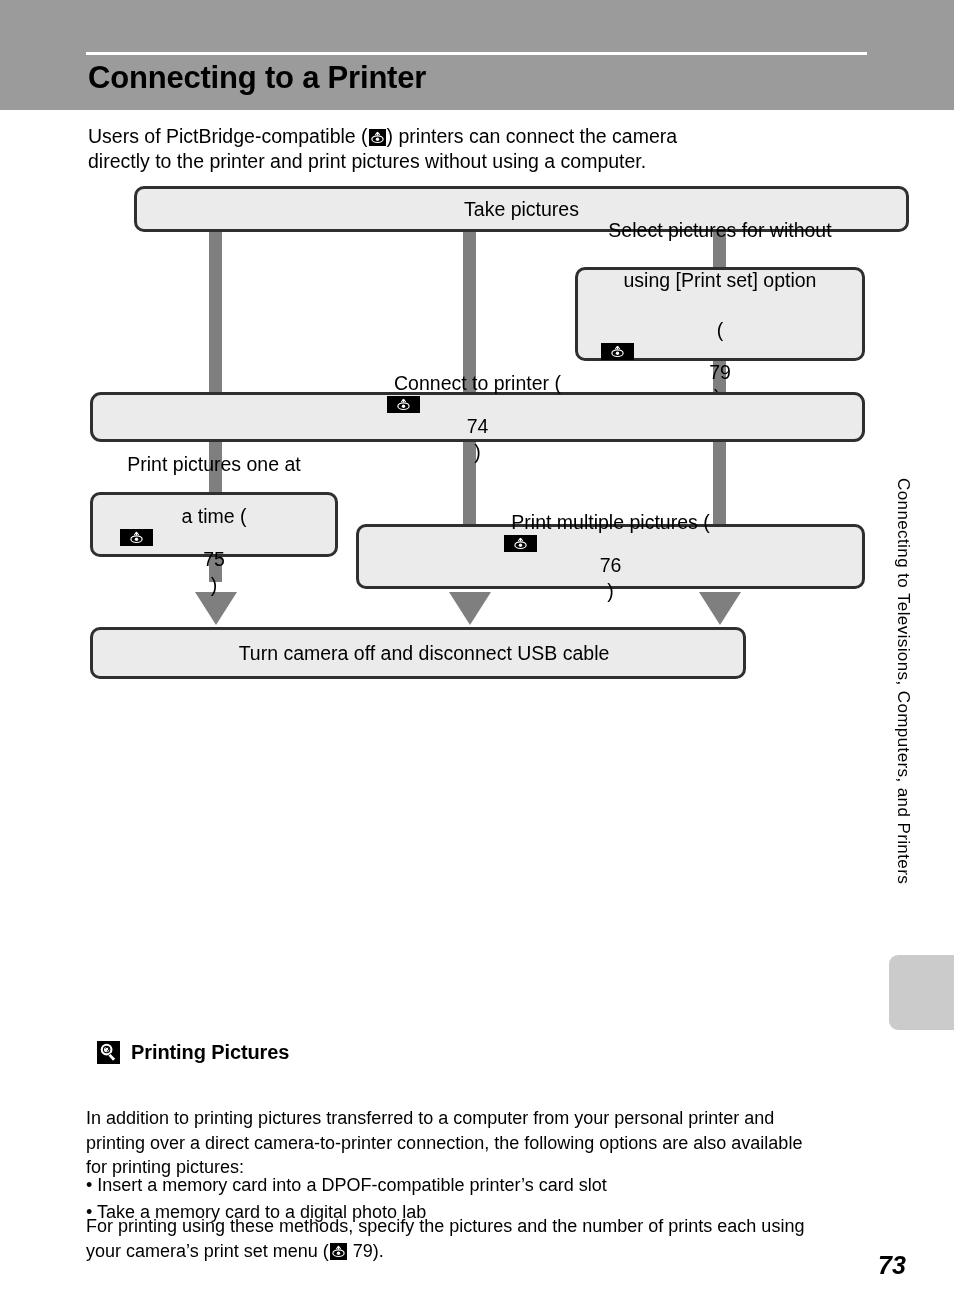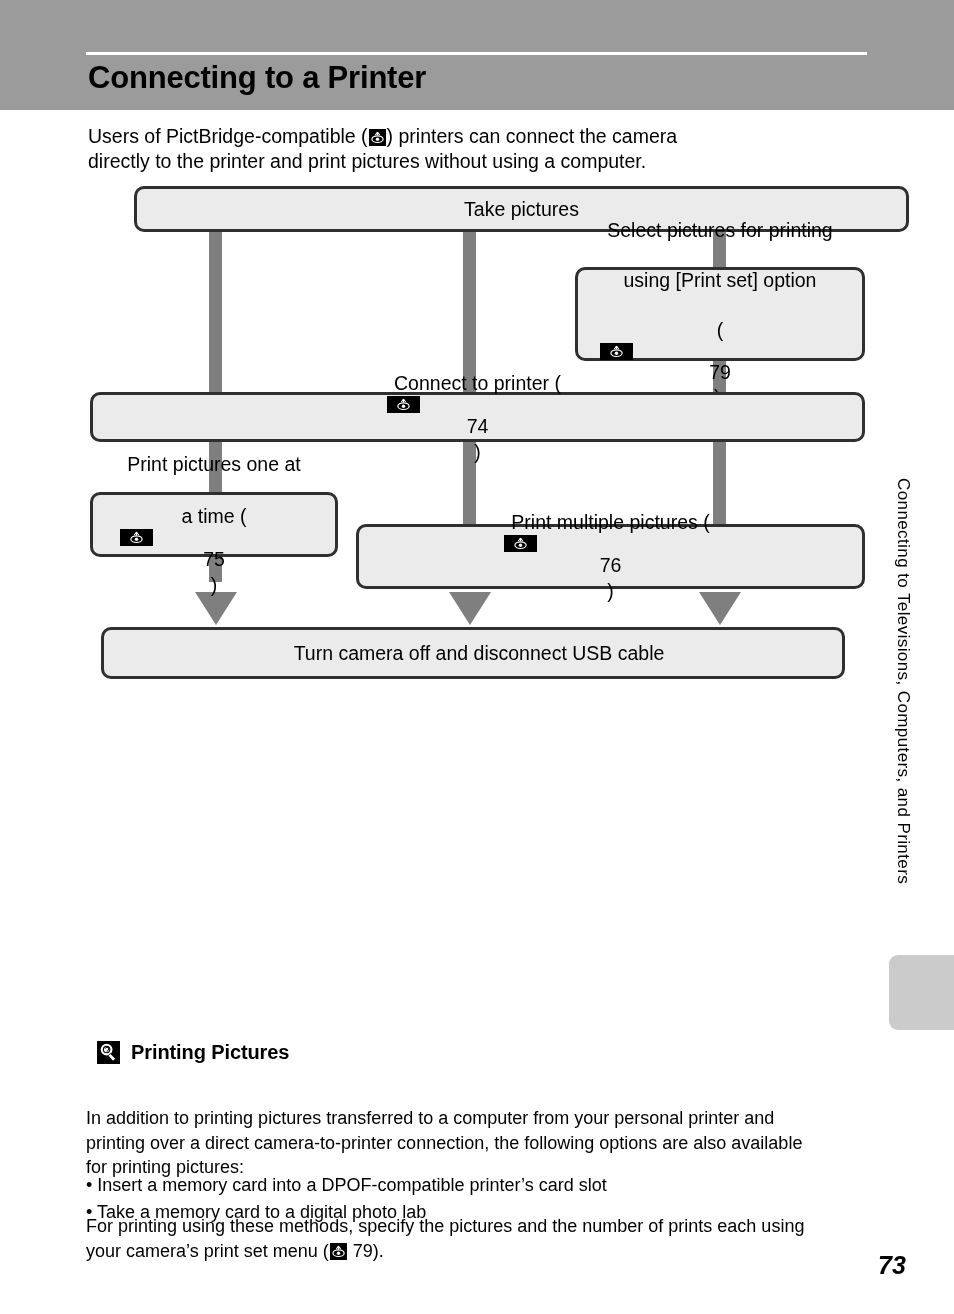--- a/index.html
+++ b/index.html
@@ -214,34 +214,34 @@
   <div class="arrowhead" style="left:194.5px; top:592px;"></div>
   <div class="arrowhead" style="left:448.5px; top:592px;"></div>
   <div class="arrowhead" style="left:698.5px; top:592px;"></div>
 
   <div class="fbox" style="left:90px; top:186px; width:775px; height:46px;margin-left:44px;">
     <span>Take pictures</span>
   </div>
 
   <div class="fbox" style="left:575px; top:267px; width:290px; height:94px; line-height:25px;">
     <span>
-      <span>Select pictures for printing</span><br>
+      <span>Select pictures for without</span><br>
       <span>using [Print set] option</span><br>
       <span>(</span><span class="reficon">
           <svg width="17" height="17" viewBox="0 0 17 17">
             <rect width="17" height="17" fill="#000"></rect>
             <path d="M8.5 3.2 L6.3 6.0 M8.5 3.2 L10.7 6.0 M8.5 3.2 L8.5 6.3" stroke="#fff" stroke-width="1.1" fill="none"></path>
             <ellipse cx="8.5" cy="10.2" rx="5.6" ry="3.3" fill="none" stroke="#fff" stroke-width="1.2"></ellipse>
             <circle cx="8.5" cy="10.2" r="1.7" fill="#fff"></circle>
           </svg>
         </span> <span>79</span><span>).</span>
     </span>
   </div>
 
-  <div class="fbox" style="left:90px; top:392px; width:775px; height:50px;">
+  <div class="fbox" style="left:90px; top:392px; width:775px; height:50px;border-radius:11px;">
     <span>
         <span>Connect to printer (</span>
         <span class="reficon">
           <svg width="17" height="17" viewBox="0 0 17 17">
             <rect width="17" height="17" fill="#000"></rect>
             <path d="M8.5 3.2 L6.3 6.0 M8.5 3.2 L10.7 6.0 M8.5 3.2 L8.5 6.3" stroke="#fff" stroke-width="1.1" fill="none"></path>
             <ellipse cx="8.5" cy="10.2" rx="5.6" ry="3.3" fill="none" stroke="#fff" stroke-width="1.2"></ellipse>
             <circle cx="8.5" cy="10.2" r="1.7" fill="#fff"></circle>
           </svg>
         </span> 
@@ -273,21 +273,21 @@
             <path d="M8.5 3.2 L6.3 6.0 M8.5 3.2 L10.7 6.0 M8.5 3.2 L8.5 6.3" stroke="#fff" stroke-width="1.1" fill="none"></path>
             <ellipse cx="8.5" cy="10.2" rx="5.6" ry="3.3" fill="none" stroke="#fff" stroke-width="1.2"></ellipse>
             <circle cx="8.5" cy="10.2" r="1.7" fill="#fff"></circle>
           </svg>
         </span> 
         <span>76</span>
         <span>)</span>
       </span>
   </div>
 
-  <div class="fbox" style="left:101px; top:627px; width:744px; height:52px;padding-left:12px;">
+  <div class="fbox" style="left:90px; top:627px; width:656px; height:52px;padding-left:12px;">
     <span>Turn camera off and disconnect USB cable</span>
   </div>
 </div>
 
 <div class="vtab-text">Connecting to Televisions, Computers, and Printers</div>
 <div class="vtab-marker"></div>
 
 <div class="note-head">
   <span class="bulb-icon">
     <svg width="23" height="23" viewBox="0 0 23 23">

